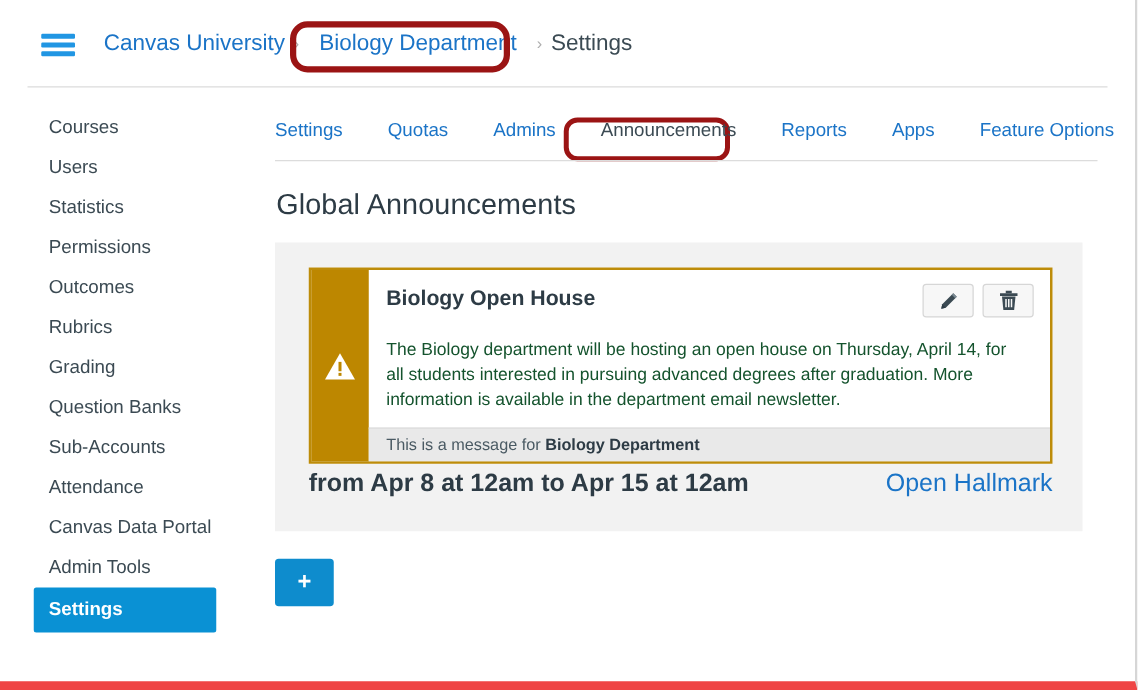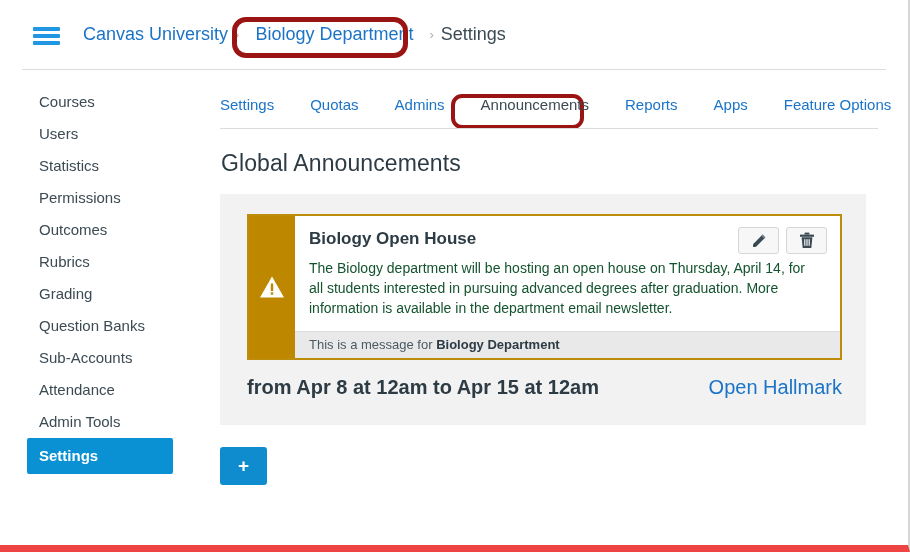--- a/index.html
+++ b/index.html
@@ -149,21 +149,21 @@
     display: flex; align-items: center; justify-content: center;
     flex: 0 0 46px;
   }
   .warn-tri { display: block; }
   .card-body { flex: 1 1 auto; min-width: 0; }
   .card-main { padding: 13px 16px 13px 14px; position: relative; }
   .card-title {
     font-size: 17px;
     font-weight: bold;
     color: #2d3b45;
-    margin: 0 0 9px 0;
+    margin: 0 0 20px 0;
   }
   .card-text {
     font-size: 14px;
     line-height: 20px;
     color: #14532d;
     margin: 0;
     max-width: 500px;
   }
   .card-actions {
     position: absolute;
@@ -250,20 +250,21 @@
     <a class="nav-item" href="#">Courses</a>
     <a class="nav-item" href="#">Users</a>
     <a class="nav-item" href="#">Statistics</a>
     <a class="nav-item" href="#">Permissions</a>
     <a class="nav-item" href="#">Outcomes</a>
     <a class="nav-item" href="#">Rubrics</a>
     <a class="nav-item" href="#">Grading</a>
     <a class="nav-item" href="#">Question Banks</a>
     <a class="nav-item" href="#">Sub-Accounts</a>
     <a class="nav-item" href="#">Attendance</a>
+    <a class="nav-item" href="#">Canvas Data Portal</a>
     <a class="nav-item" href="#">Admin Tools</a>
     <a class="nav-item active" href="#">Settings</a>
   </nav>
 
   <div class="tabs">
     <a class="tab" href="#">Settings</a>
     <a class="tab" href="#">Quotas</a>
     <a class="tab" href="#">Admins</a>
     <a class="tab active" href="#">Announcements</a>
     <a class="tab" href="#">Reports</a>

